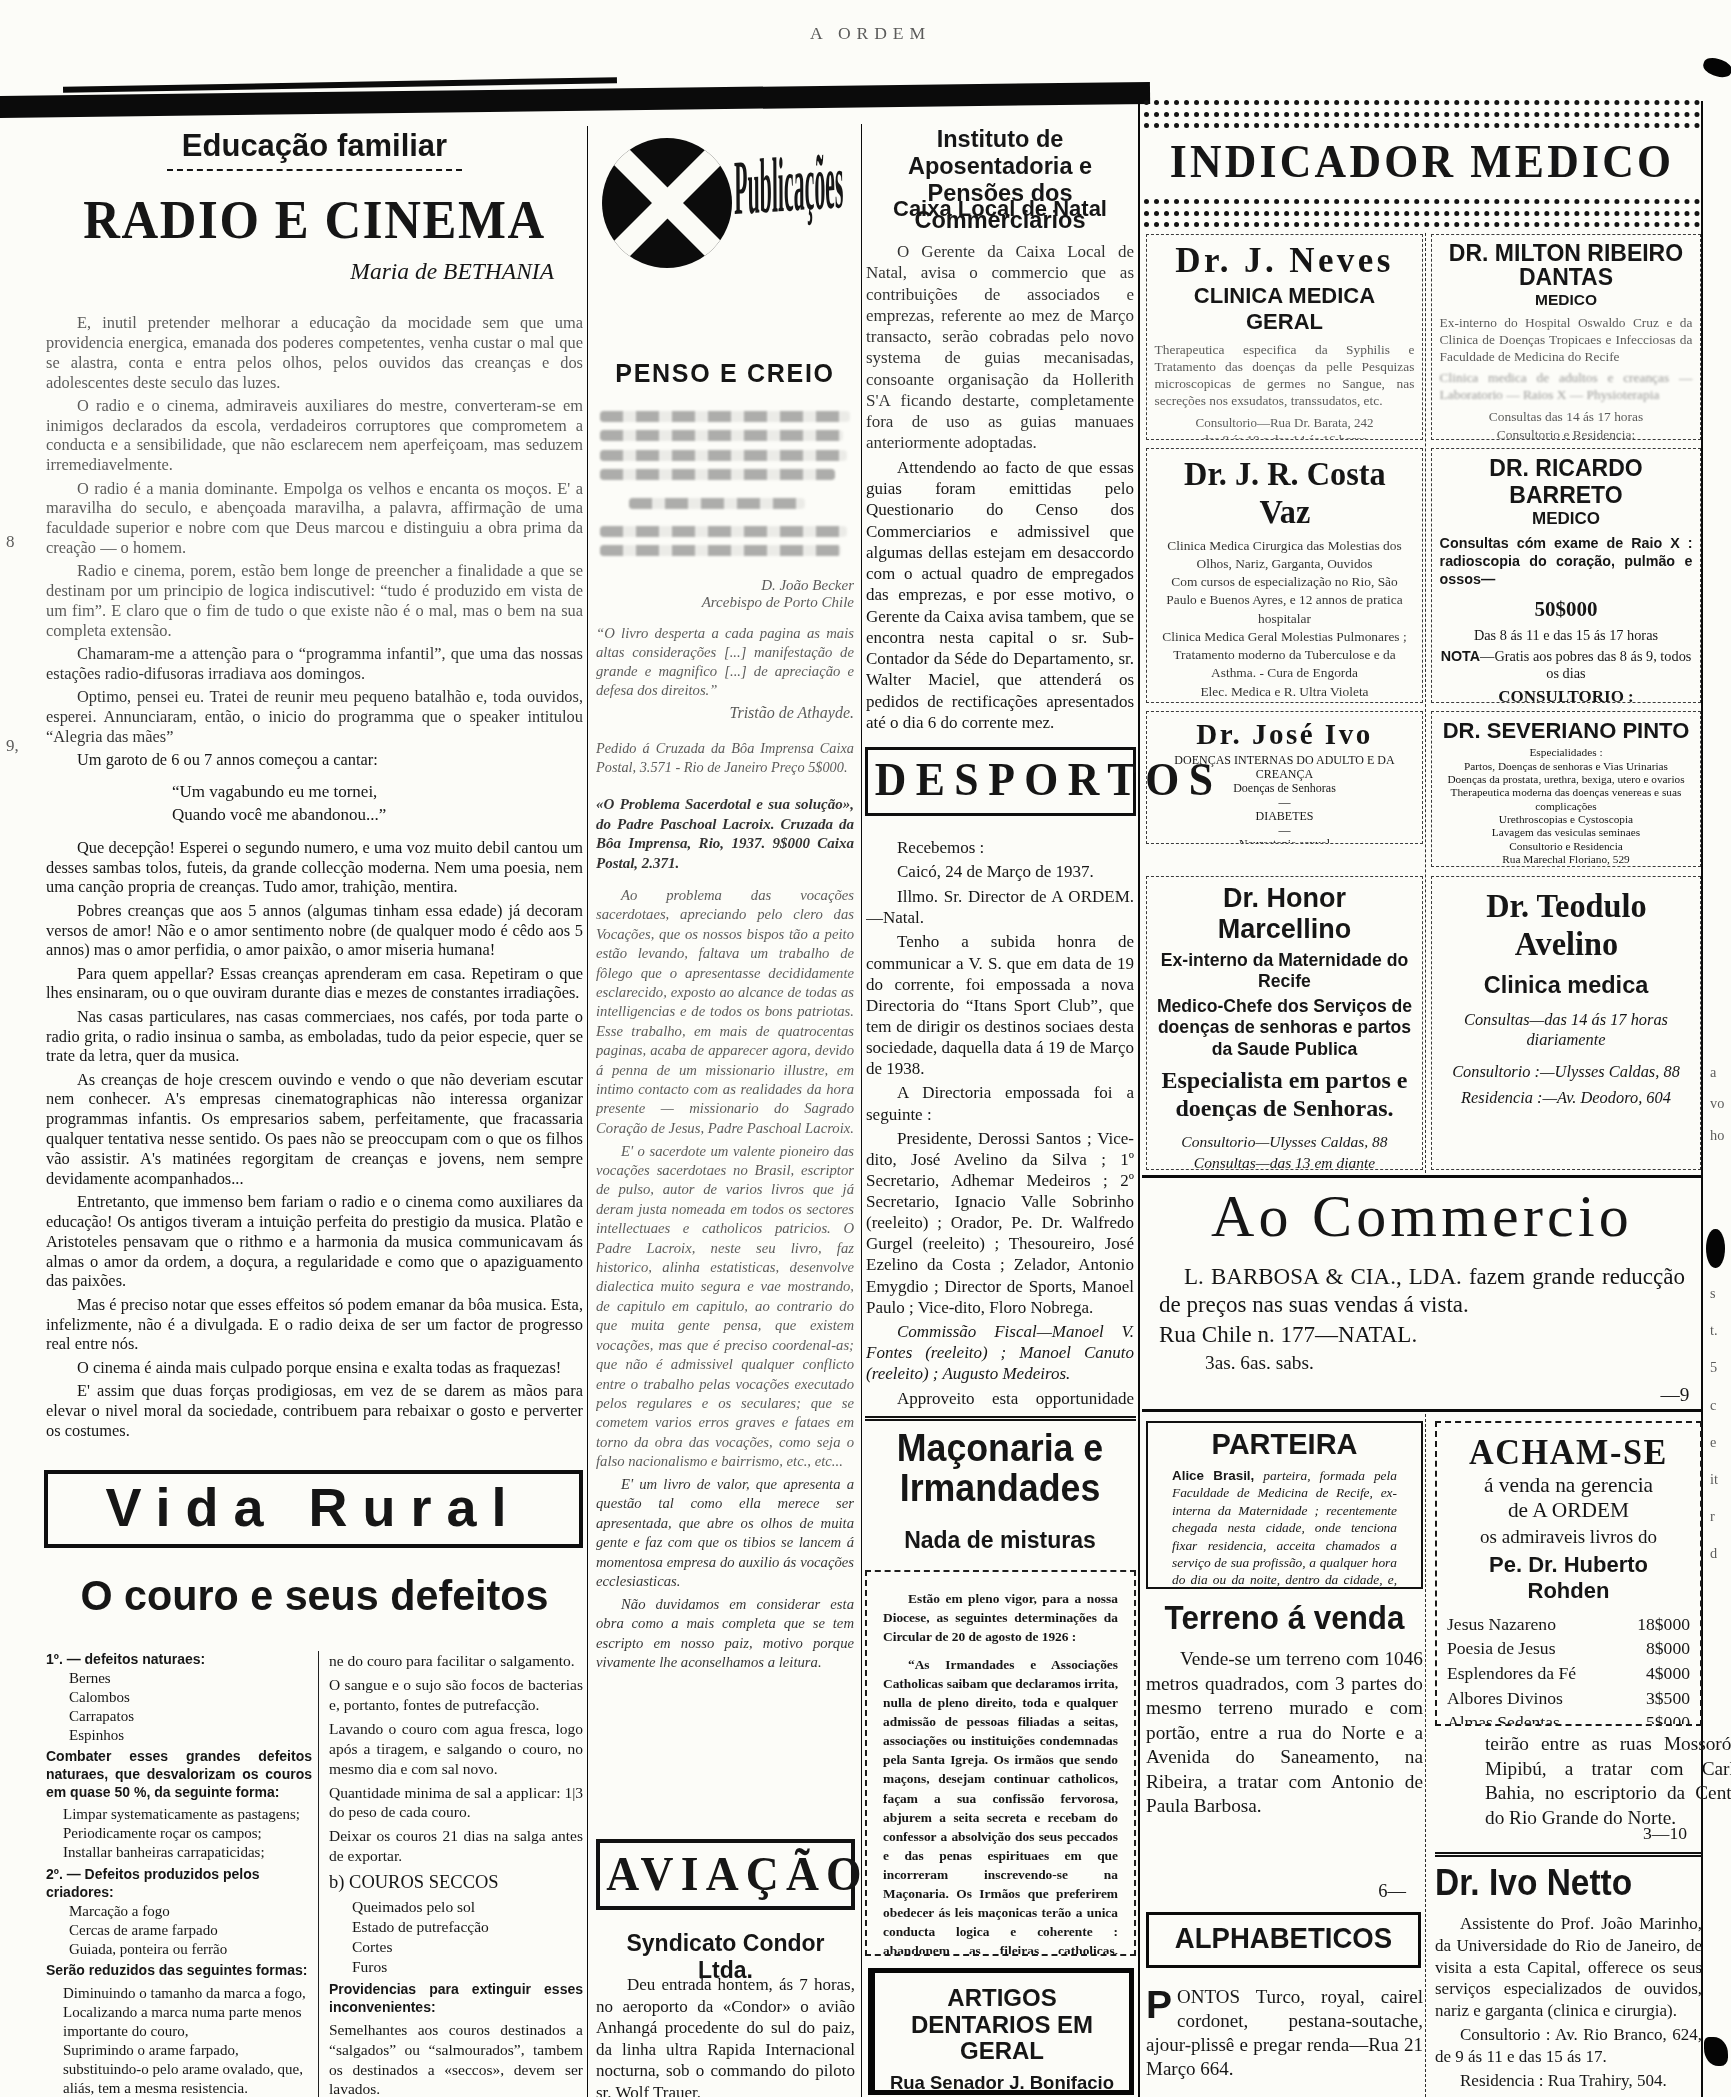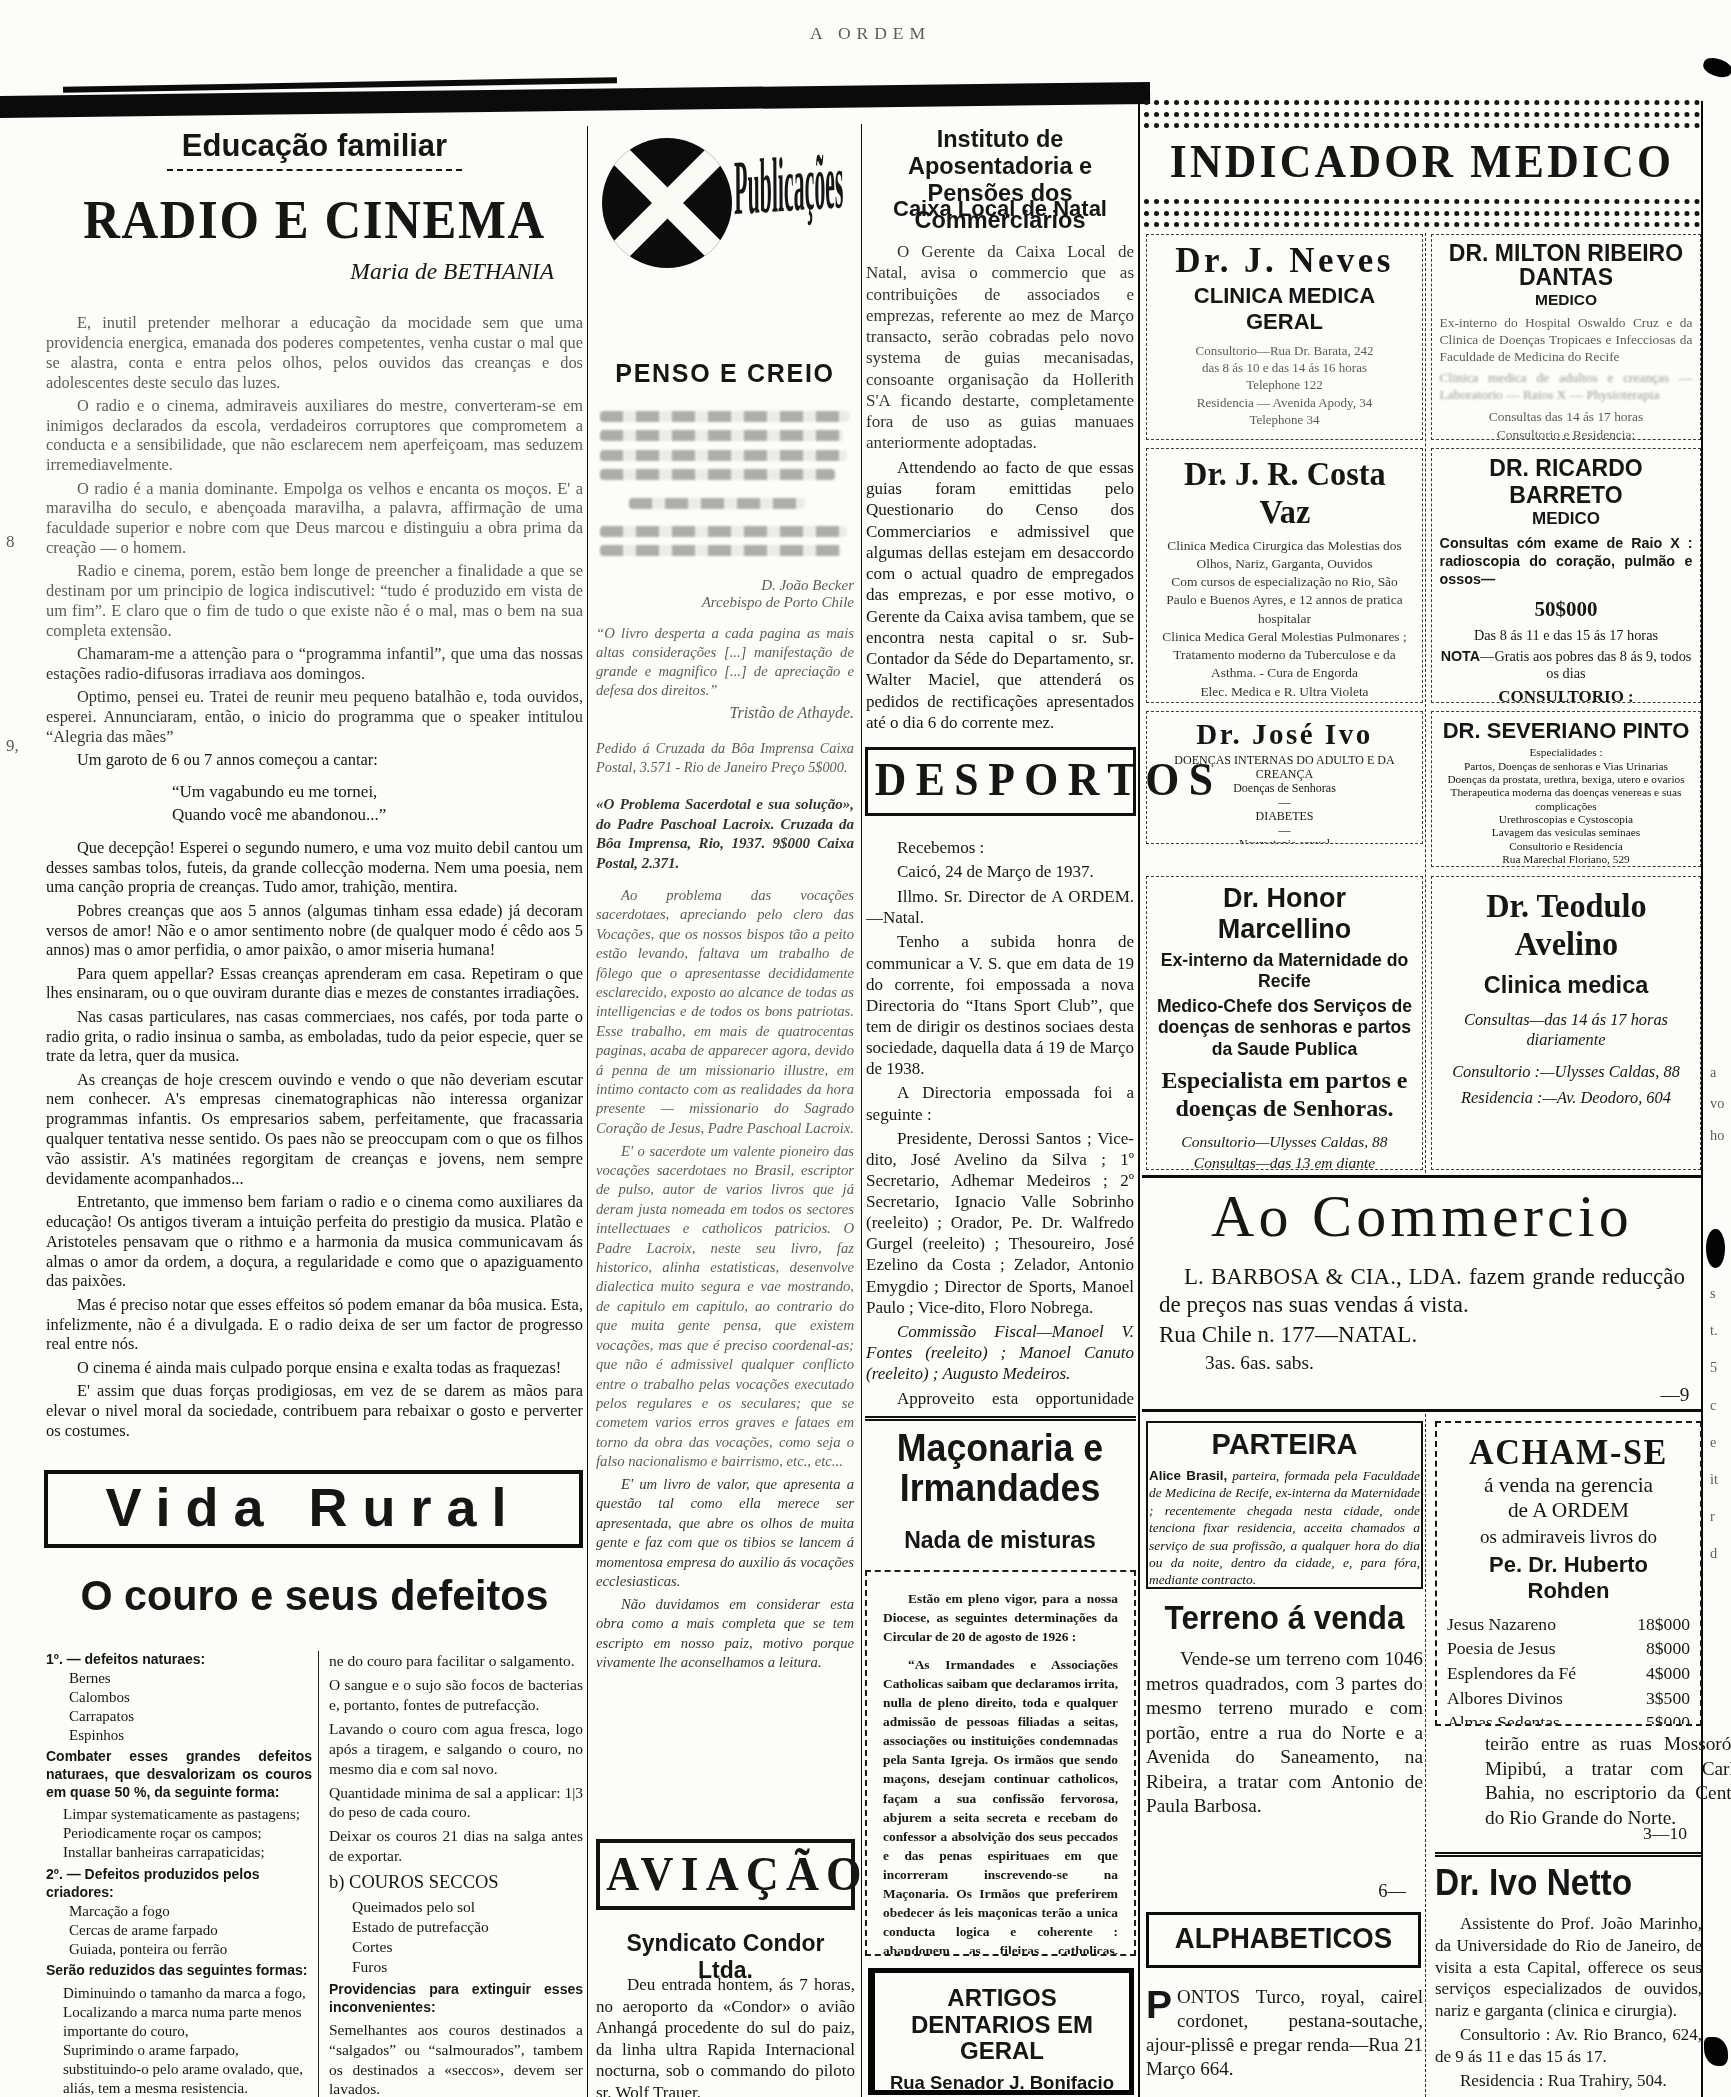--- a/index.html
+++ b/index.html
@@ -193,20 +193,21 @@
   <div class="abs dots" style="left:1144px;top:112px;width:556px;"></div>
   <div class="abs dots" style="left:1144px;top:123px;width:556px;"></div>
   <div class="abs ctr" style="left:1144px;top:135px;width:556px;font-weight:900;font-size:46px;letter-spacing:3.4px;transform:scaleX(.95);">INDICADOR MEDICO</div>
   <div class="abs dots" style="left:1144px;top:199px;width:556px;"></div>
   <div class="abs dots" style="left:1144px;top:211px;width:556px;"></div>
   <div class="abs dots" style="left:1144px;top:222px;width:556px;"></div>
 
   <div class="abs adbox ctr" style="left:1146px;top:234px;width:277px;height:206px;">
     <div class="b" style="font-size:35px;letter-spacing:3.4px;margin-bottom:2.5px;">Dr. J. Neves</div>
     <div class="sans b" style="font-size:22px;margin-bottom:6.7px;">CLINICA MEDICA GERAL</div>
+    <div class="jtx deg" style="font-size:13.4px;line-height:1.26;">Therapeutica especifica da Syphilis e Tratamento das doenças da pelle Pesquizas microscopicas de germes no Sangue, nas secreções nos exsudatos, transsudatos, etc.</div>
     <div class="pre deg" style="font-size:13px;line-height:1.32;margin-top:4.2px;">Consultorio—Rua Dr. Barata, 242
 das 8 ás 10 e das 14 ás 16 horas
 Telephone 122
 Residencia — Avenida Apody, 34
 Telephone 34</div>
   </div>
 
   <div class="abs adbox ctr" style="left:1431px;top:234px;width:270px;height:206px;">
     <div class="sans" style="font-weight:900;font-size:23px;line-height:1.05;margin-bottom:1.7px;">DR. MILTON RIBEIRO DANTAS</div>
     <div class="sans b" style="font-size:15.5px;margin-bottom:5px;">MEDICO</div>
@@ -288,21 +289,21 @@
   <div class="abs bar" style="left:1142px;top:1175px;width:560px;height:2.5px;"></div>
   <div class="abs" style="left:1142px;top:1182px;width:560px;height:224px;">
     <div class="ctr" style="font-size:60px;letter-spacing:4.2px;">Ao Commercio</div>
     <div class="jtx" style="font-size:23px;line-height:1.25;margin:11.7px 17px 0;text-indent:25px;">L. BARBOSA &amp; CIA., LDA. fazem grande reducção de preços nas suas vendas á vista.</div>
     <div style="font-size:23px;margin:1.7px 17px 0;">Rua Chile n. 177—NATAL.</div>
     <div style="font-size:19.3px;margin:4.2px 0 0 63px;">3as. 6as. sabs.</div>
     <div class="abs" style="right:12.6px;bottom:0;font-size:19.3px;">—9</div>
   </div>
   <div class="abs bar" style="left:1142px;top:1409px;width:560px;height:2.5px;"></div>
 
-  <div class="abs" style="left:1146px;top:1421px;width:277px;height:168px;border:2.1px solid #111;box-sizing:border-box;padding:5px 1px;overflow:hidden;">
+  <div class="abs" style="left:1146px;top:1421px;width:277px;height:168px;border:2.1px solid #111;box-sizing:border-box;padding:5px 24px;overflow:hidden;">
     <div class="ctr sans" style="font-weight:900;font-size:29px;margin-bottom:5.9px;">PARTEIRA</div>
     <div class="it jtx" style="font-size:13.4px;line-height:1.3;">
       <span class="sans b" style="font-style:normal;">Alice Brasil,</span><span> parteira, formada pela Faculdade de Medicina de Recife, ex-interna da Maternidade ; recentemente chegada nesta cidade, onde tenciona fixar residencia, acceita chamados a serviço de sua profissão, a qualquer hora do dia ou da noite, dentro da cidade, e, para fóra, mediante contracto.</span>
     </div>
 
   </div>
 
   <div class="abs ctr sans" style="left:1146px;top:1599px;width:277px;font-weight:900;font-size:33px;transform:scaleX(.95);">Terreno á venda</div>
   <div class="abs jtx" style="left:1146px;top:1647px;width:277px;font-size:19.3px;line-height:1.27;text-indent:34px;">Vende-se um terreno com 1046 metros quadrados, com 3 partes do mesmo terreno murado e com portão, entre a rua do Norte e a Avenida do Saneamento, na Ribeira, a tratar com Antonio de Paula Barbosa.</div>
   <div class="abs rgt" style="left:1146px;top:1881px;width:260px;font-size:18.5px;">6—</div>

